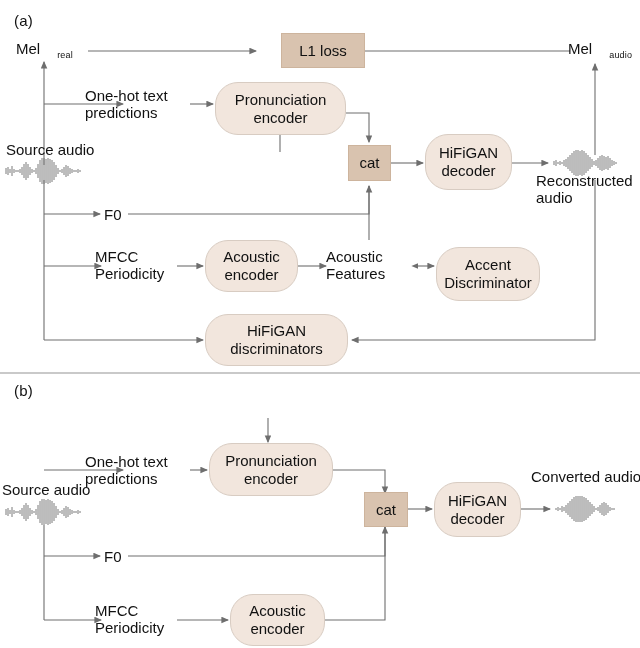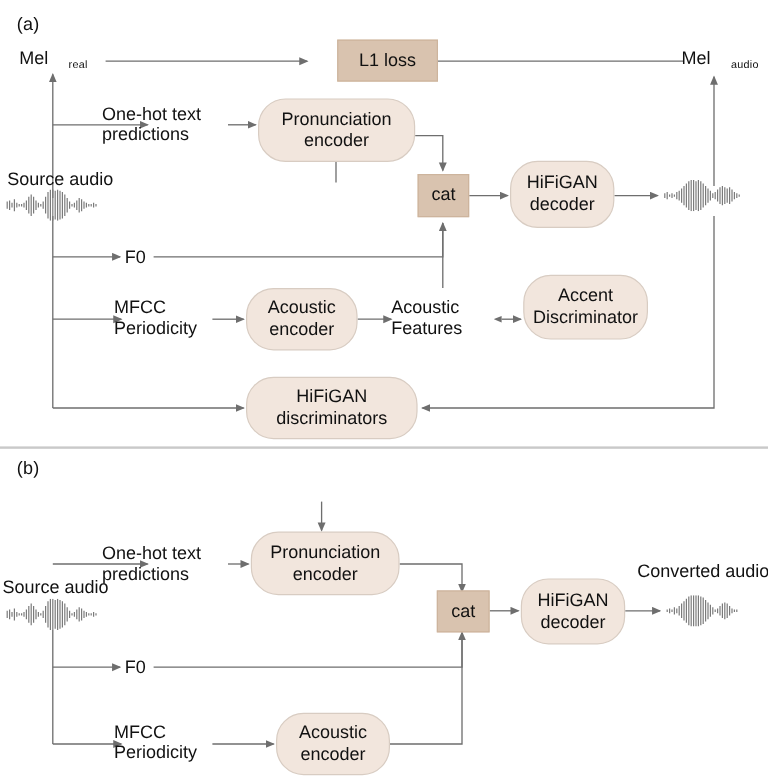--- a/index.html
+++ b/index.html
@@ -268,33 +268,35 @@
         <line x1="52" y1="6" x2="52" y2="20"></line>
       <line x1="54" y1="7" x2="54" y2="19"></line>
         <line x1="56" y1="6" x2="56" y2="20"></line>
       <line x1="58" y1="8" x2="58" y2="18"></line>
         <line x1="60" y1="10" x2="60" y2="16"></line>
       <line x1="62" y1="11" x2="62" y2="15"></line>
         <line x1="64" y1="12" x2="64" y2="14"></line>
     </g>
   </svg>
 
+  <div class="txt" style="left:536px; top:172px; width:104px;">Reconstructed
+audio</div>
 
   <div class="txt left" style="left:104px; top:206px; width:40px;">F0</div>
 
   <div class="txt" style="left:95px; top:248px; width:88px;">MFCC
 Periodicity</div>
 
   <div class="box light" style="left:205px; top:240px; width:93px; height:52px;">Acoustic
 encoder</div>
 
   <div class="txt" style="left:326px; top:248px; width:92px;">Acoustic
 Features</div>
 
-  <div class="box light" style="left:436px; top:229px; width:104px; height:54px;">Accent
+  <div class="box light" style="left:436px; top:247px; width:104px; height:54px;">Accent
 Discriminator</div>
 
   <div class="box light" style="left:205px; top:314px; width:143px; height:52px;">HiFiGAN
 discriminators</div>
 
   <div class="divider"></div>
 
   <div class="panel" id="panel-b">
     <div class="panel-label" style="left:14px; top:8px;">(b)</div>
   </div>

